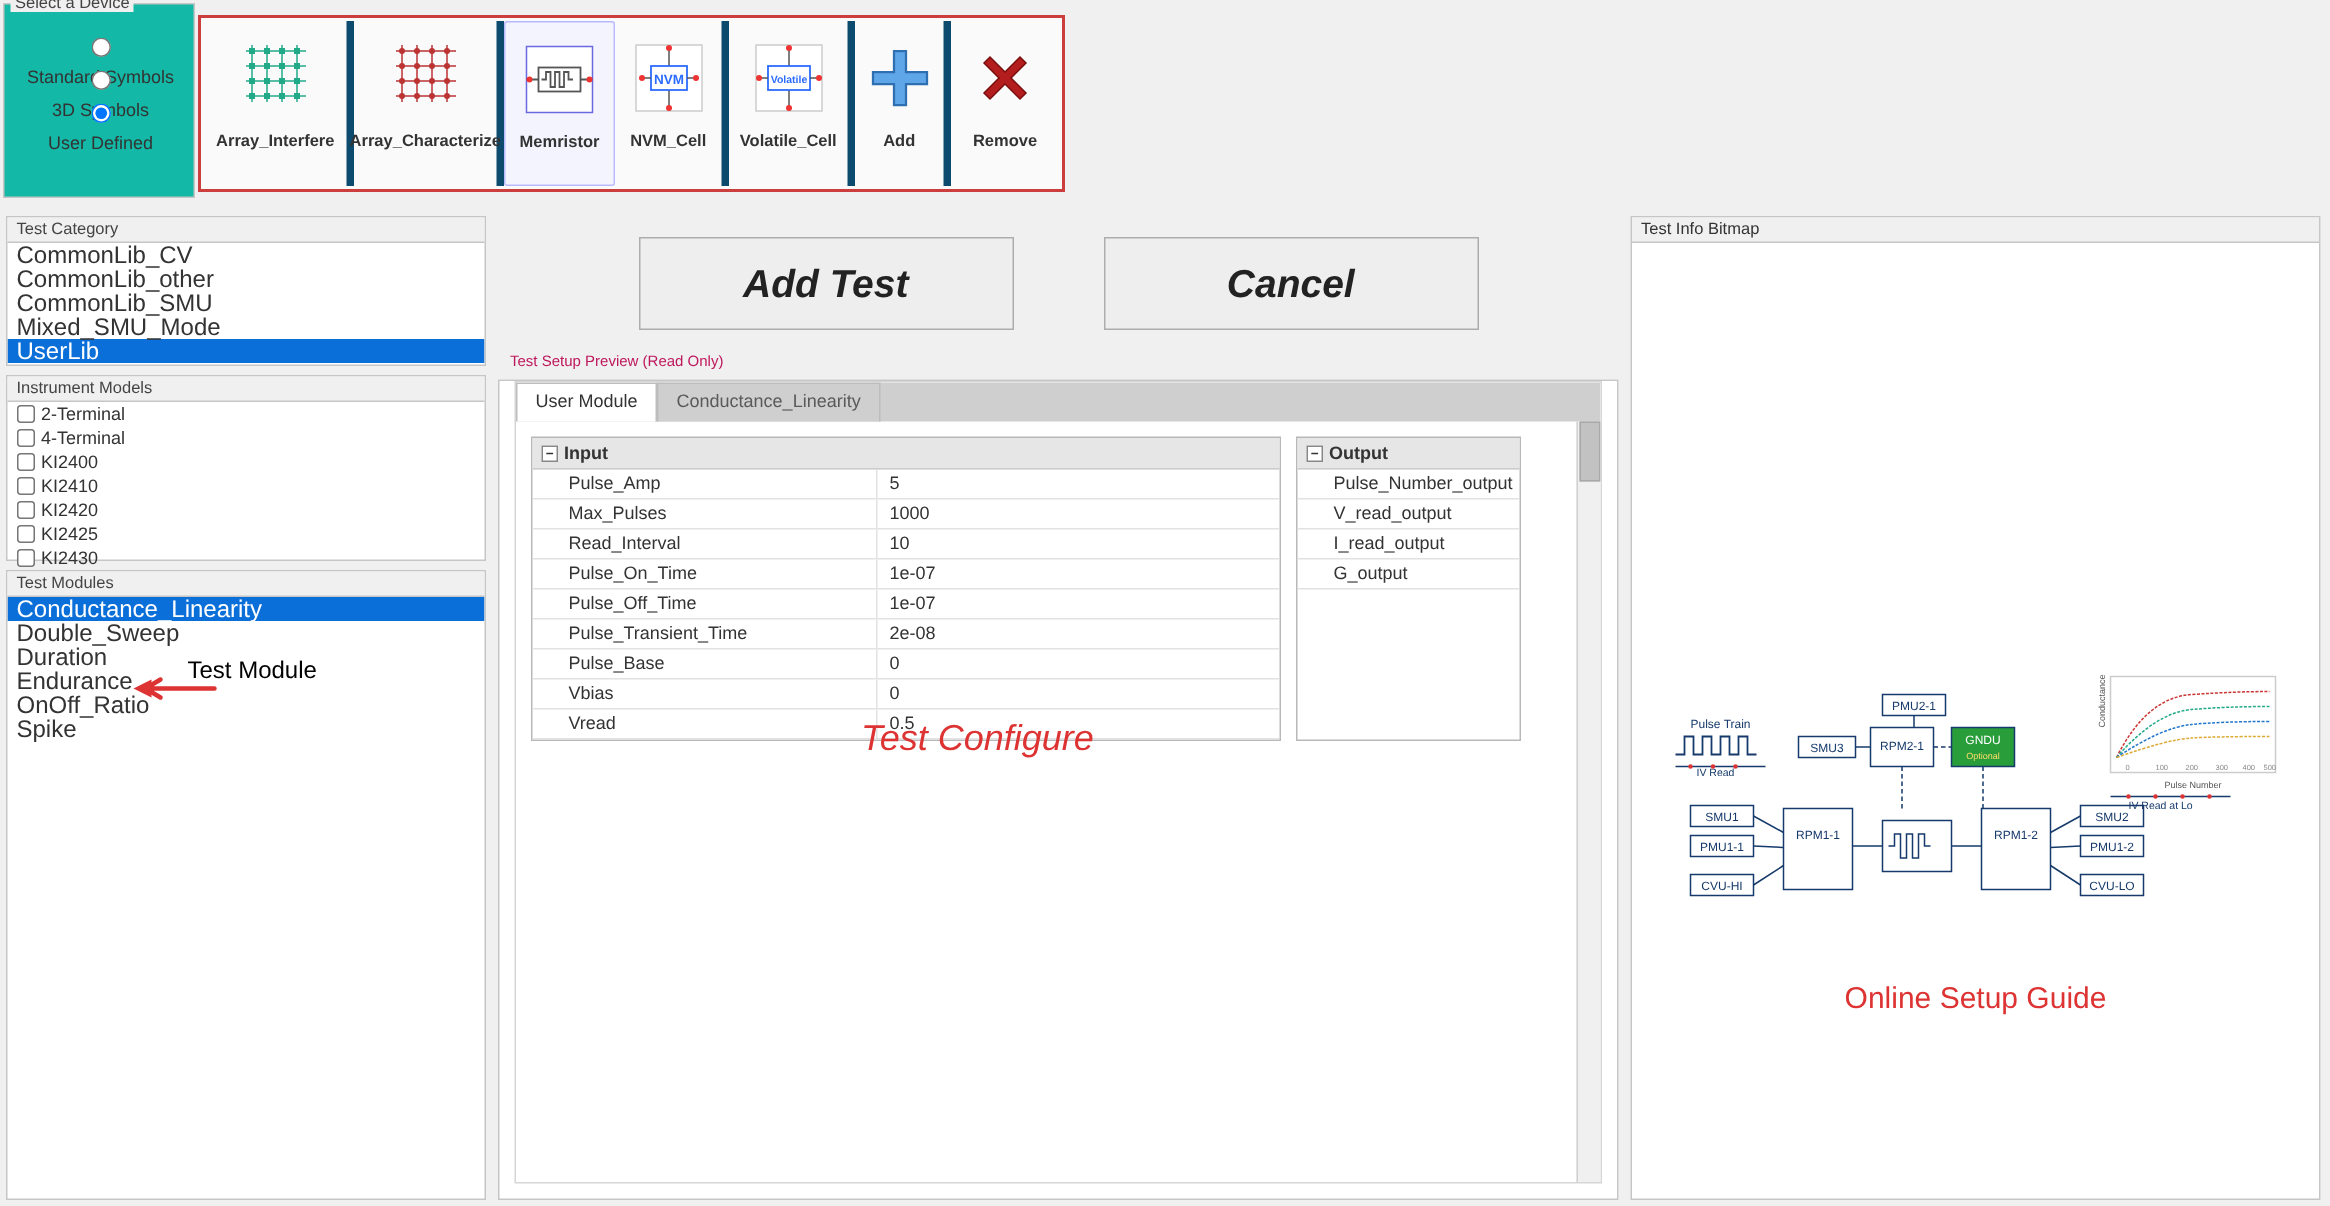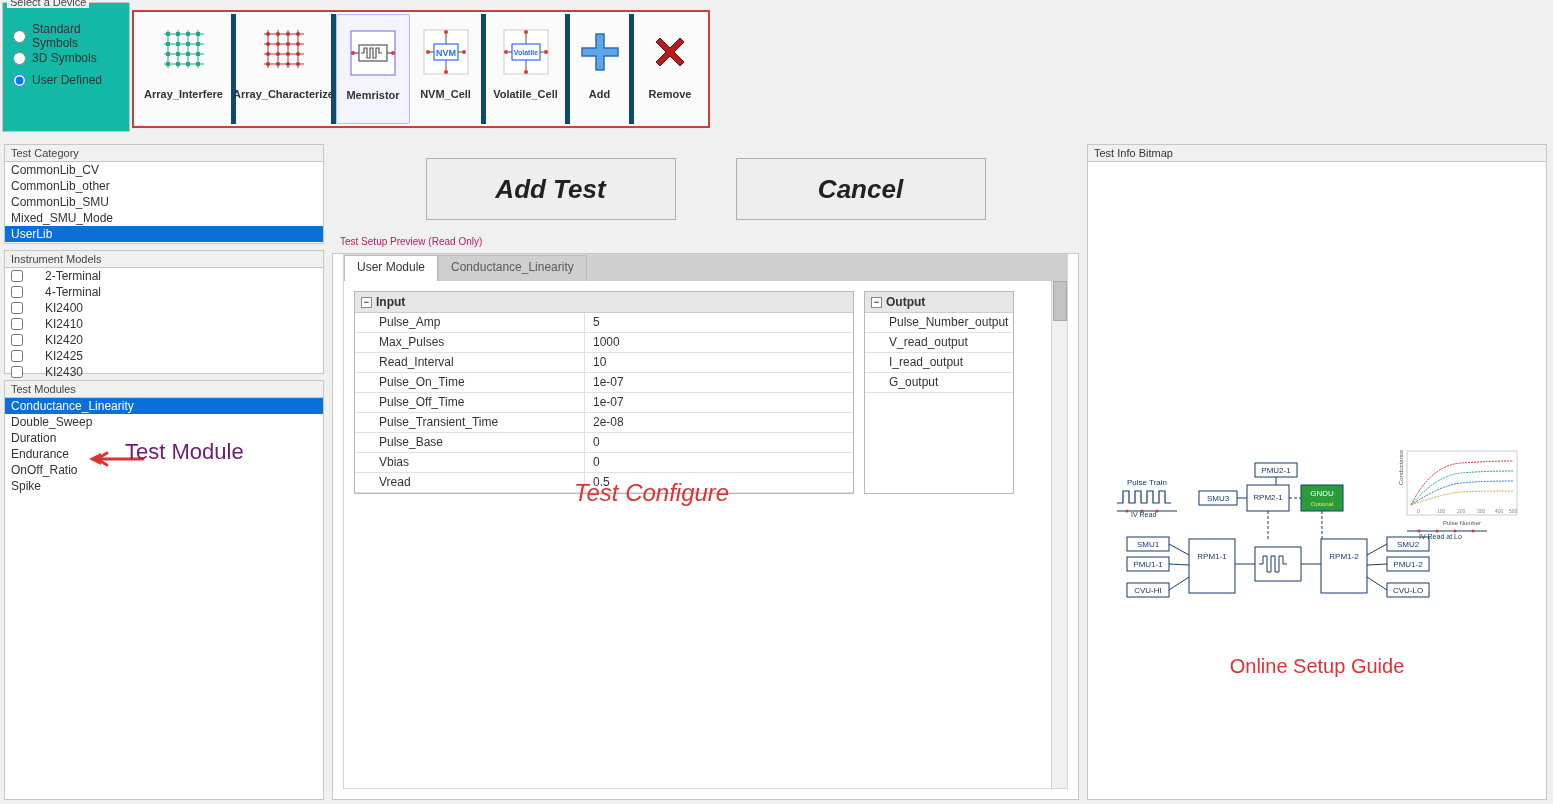--- a/index.html
+++ b/index.html
@@ -3,49 +3,49 @@
 <meta charset="utf-8">
 <style>
 * { box-sizing: border-box; margin: 0; padding: 0; font-family: "Segoe UI", Tahoma, sans-serif; }
 body { background: #f0f0f0; font-size: 12px; color: #333; user-select: none; width: 1553px; height: 804px; overflow: hidden; }
 
 
 .top-area { display: flex; height: 140px; }
 .device-fieldset { border: 1px solid #c6c6c6; background: #14b8a6; padding: 0; width: 128px; height: 130px; margin: 2px 2px 0 2px; position: relative; }
 .device-fieldset .legend { position: absolute; top: -7px; left: 4px; background: #f0f0f0; padding: 0 3px; font-size: 11px; color: #444; }
 .device-radios { padding: 22px 8px 8px 10px; }
-.device-radios label { display: flex; align-items: center; gap: 6px; font-size: 12px; height: 22px; }
+.device-radios label { display: flex; align-items: center; gap: 6px; font-size: 12px; height: 22px; flex-direction: column; }
 .device-radios input { margin: 0; }
 
 .device-toolbar { border: 2px solid #cc3d3d; background: #fafafa; height: 118px; display: flex; margin: 10px 0 0 0; padding: 2px; }
 .tool-item { width: 100px; border-right: 5px solid #0c4a6e; display: flex; flex-direction: column; align-items: center; justify-content: flex-start; padding-top: 8px; cursor: pointer; }
 .tool-item.last { border-right: none; }
 .tool-item.selected { background: #f4f4ff; border: 1px solid #b9b9ff; border-radius: 2px; }
 .tool-item .icon { width: 60px; height: 60px; display: flex; align-items: center; justify-content: center; }
 .tool-item .lbl { font-size: 11px; font-weight: bold; margin-top: 6px; text-align: center; }
 
 
 .main-area { display: flex; height: 660px; gap: 6px; padding: 4px 6px 0 4px; }
 .left-col { width: 320px; display: flex; flex-direction: column; gap: 6px; }
 .panel { border: 1px solid #c6c6c6; background: #fff; position: relative; }
 .panel .panel-title { background: #f0f0f0; border-bottom: 1px solid #c6c6c6; font-size: 11px; padding: 2px 6px; color: #444; }
 .panel .listbox { overflow: auto; }
-.list-item { padding: 1px 6px; font-size: 12px; height: 16px; line-height: 15px; }
+.list-item { padding: 1px 6px; font-size: 16px; height: 16px; line-height: 15px; }
 .list-item.selected { background: #0a6fd8; color: #fff; }
-.check-item { display: flex; align-items: center; gap: 22px; padding: 1px 6px; font-size: 12px; height: 16px; }
+.check-item { display: flex; align-items: center; gap: 4px; padding: 1px 6px; font-size: 12px; height: 16px; }
 .check-item input { margin: 0; width: 12px; height: 12px; }
 
 .panel.testcat { height: 100px; }
 .panel.testcat .listbox { height: 82px; }
 .panel.instr { height: 124px; }
 .panel.instr .listbox { height: 124px; overflow-y: scroll; }
 .panel.modules { flex: 1; }
 .panel.modules .listbox { height: 100%; }
 
-.annot-testmod { position: absolute; left: 120px; top: 58px; color: #701a75; font-size: 22px; font-family: "Segoe UI", sans-serif; pointer-events: none; }
+.annot-testmod { position: absolute; left: 120px; top: 58px; color: #000000; font-size: 16px; font-family: "Segoe UI", sans-serif; pointer-events: none; }
 .annot-arrow { position: absolute; left: 80px; top: 68px; pointer-events: none; }
 
 .center-col { flex: 1; display: flex; flex-direction: column; }
 .big-btn-row { display: flex; justify-content: center; gap: 60px; padding: 14px 0 10px 0; }
 .big-btn { width: 250px; height: 62px; background: #eee; border: 1px solid #adadad; font-size: 26px; font-style: italic; font-weight: bold; color: #222; cursor: pointer; }
 
 .preview-frame { border: 1px solid #c6c6c6; flex: 1; background: #fff; margin: 0 2px; position: relative; display: flex; flex-direction: column; }
 .preview-label { font-size: 10px; color: #be185d; padding: 6px 10px 6px 10px; background: #f0f0f0; }
 .preview-body { flex: 1; background: #fff; border: 1px solid #d6d6d6; margin: 0 10px 10px 10px; overflow: auto; position: relative; }
 

